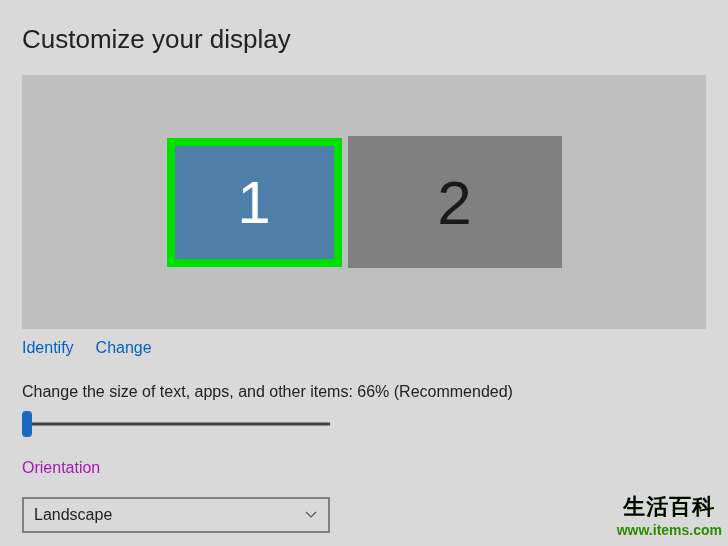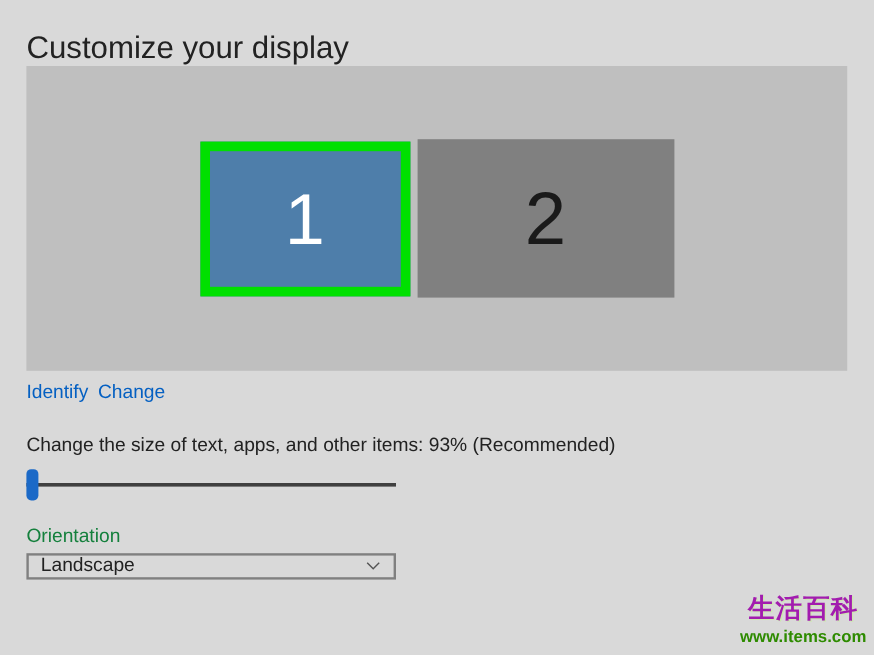--- a/index.html
+++ b/index.html
@@ -15,20 +15,21 @@
       overflow: hidden;
       position: relative;
     }
     .container {
       padding: 24px 22px 0 22px;
     }
     .page-title {
       font-size: 26px;
       font-weight: 300;
       color: #222;
+      margin-bottom: 20px;
     }
     .display-arrangement {
       background: #bfbfbf;
       width: 100%;
       height: 254px;
       position: relative;
       display: flex;
       align-items: center;
       justify-content: center;
     }
@@ -60,21 +61,21 @@
       background: #808080;
     }
     .monitor.secondary .monitor-label {
       color: #1a1a1a;
       font-size: 62px;
       font-weight: 300;
     }
     .link-row {
       margin-top: 10px;
       display: flex;
-      gap: 8px;
+      gap: 22px;
     }
     .link {
       color: #0560c2;
       font-size: 16px;
       cursor: pointer;
       font-weight: 400;
     }
     .scale-section {
       margin-top: 26px;
     }
@@ -105,26 +106,26 @@
       width: 10px;
       height: 26px;
       background: #1b69c7;
       border-radius: 4px;
     }
     .orientation-section {
       margin-top: 22px;
     }
     .orientation-label {
       font-size: 16px;
-      color: #15803d;
-      margin-bottom: 4px;
+      color: #a21caf;
+      margin-bottom: 20px;
     }
     .dropdown {
       width: 308px;
-      height: 22px;
+      height: 36px;
       background: #d9d9d9;
       border: 2px solid #808080;
       display: flex;
       align-items: center;
       justify-content: space-between;
       padding: 0 10px;
       cursor: pointer;
     }
     .dropdown-text {
       font-size: 16px;
@@ -140,21 +141,21 @@
     .watermark {
       position: absolute;
       right: 6px;
       bottom: 8px;
       text-align: center;
       font-family: Arial, sans-serif;
     }
     .watermark .cn {
       font-size: 22px;
       font-weight: bold;
-      color: #a21caf;
+      color: #000000;
       text-shadow: 1px 1px 0 #cde8b0;
       letter-spacing: 1px;
     }
     .watermark .url {
       font-size: 14px;
       color: #2e8b00;
       font-weight: bold;
     }
   </style>
 </head>
@@ -173,21 +174,21 @@
       </div>
     </div>
   </div>
 
   <div class="link-row">
     <span class="link">Identify</span>
     <span class="link">Change</span>
   </div>
 
   <div class="scale-section">
-    <div class="scale-label">Change the size of text, apps, and other items: 93% (Recommended)</div>
+    <div class="scale-label">Change the size of text, apps, and other items: 66% (Recommended)</div>
     <div class="slider-wrap">
       <div class="slider-track"></div>
       <div class="slider-thumb"></div>
     </div>
   </div>
 
   <div class="orientation-section">
     <div class="orientation-label">Orientation</div>
     <div class="dropdown">
       <span class="dropdown-text">Landscape</span>

